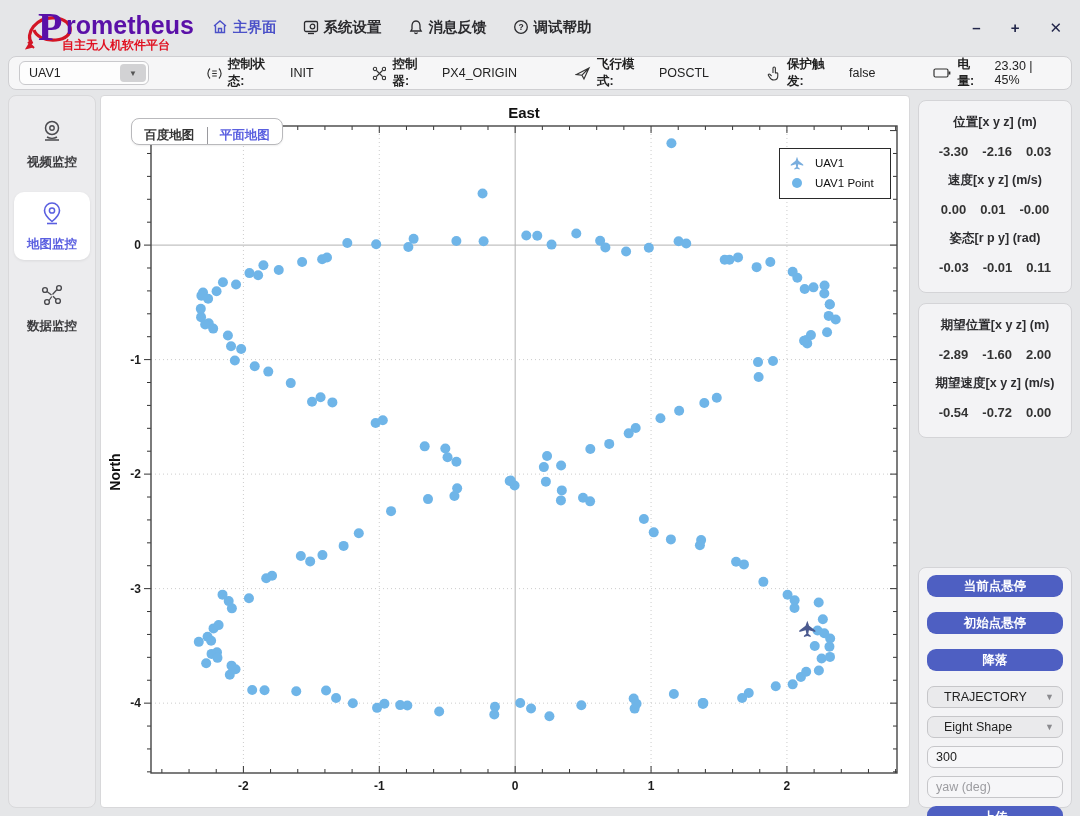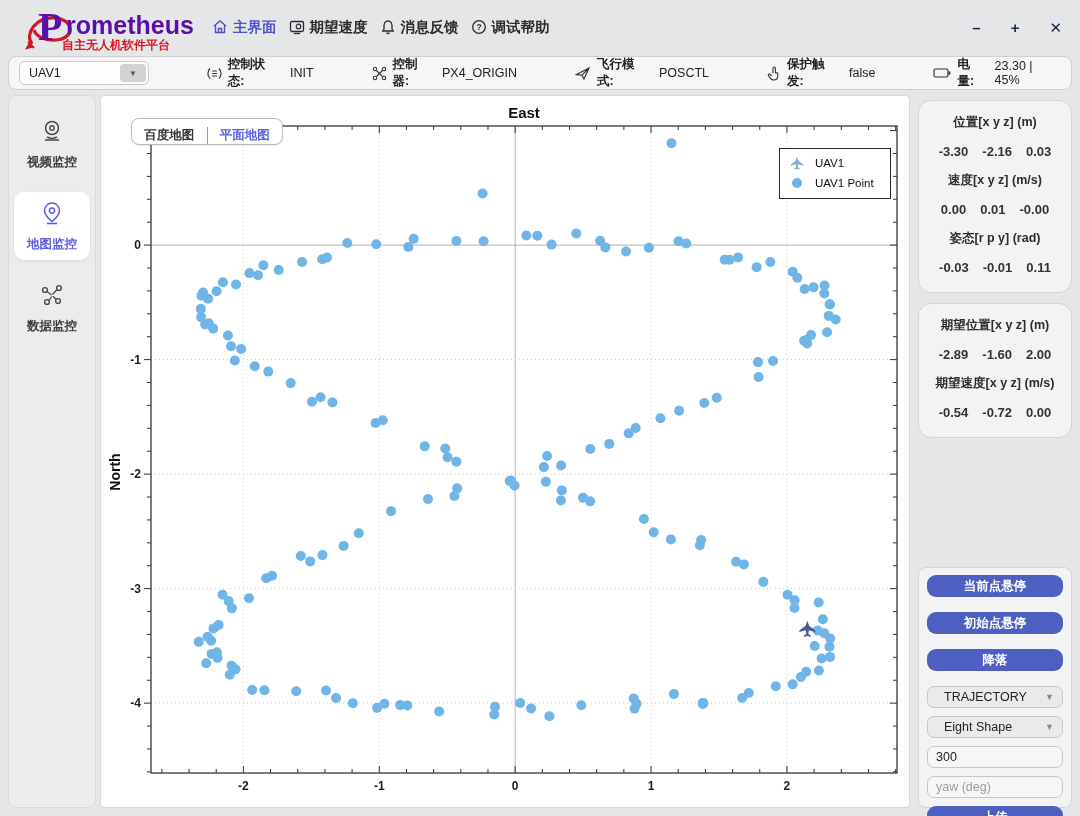--- a/index.html
+++ b/index.html
@@ -4,21 +4,21 @@
 <style>
   * { margin:0; padding:0; box-sizing:border-box; }
   html,body { width:1080px; height:816px; }
   body {
     font-family:"Liberation Sans","DejaVu Sans",sans-serif;
     background:#e5e6e8; color:#222; overflow:hidden; position:relative;
   }
   
   .header { position:absolute; left:0; top:0; width:1080px; height:54px; }
   .logo { position:absolute; left:22px; top:4px; width:180px; height:48px; }
-  .menu { position:absolute; left:212px; top:0; height:54px; display:flex; align-items:center; gap:12px; }
+  .menu { position:absolute; left:212px; top:0; height:54px; display:flex; align-items:center; gap:26px; }
   .menu-item { display:flex; align-items:center; gap:5px; font-size:14.5px; font-weight:700; color:#2b2b2e; cursor:default; }
   .menu-item.active { color:#4b51c8; }
   .menu-item svg { display:block; }
   .winctl { position:absolute; right:18px; top:0; height:54px; display:flex; align-items:center; gap:30px; }
   .winctl span { font-size:15px; font-weight:700; color:#22264a; line-height:1; }
   
   .statusbar { position:absolute; left:8px; top:56px; width:1064px; height:34px;
     background:#f6f6f7; border:1px solid #cfcfd2; border-radius:8px;
     display:flex; align-items:center; padding:0 10px; }
   .uav-select { width:130px; height:24px; background:#fdfdfd; border:1px solid #c9c9cc; border-radius:6px;
@@ -49,21 +49,21 @@
     font-size:15px; font-weight:700; color:#111; z-index:2; }
   .ylabel { position:absolute; left:-26px; top:368px; width:80px; text-align:center;
     transform:rotate(-90deg); font-size:14px; font-weight:700; color:#111; }
   #plot { position:absolute; left:0; top:0; }
   .legend { position:absolute; left:678px; top:52px; width:112px; background:#fff;
     border:1.3px solid #2a2a2a; padding:4px 8px 5px; z-index:4; }
   .legend-row { display:flex; align-items:center; gap:9px; height:20px; font-size:11.5px; color:#111; }
   .legend-row svg { display:block; }
   
   .tcard { position:absolute; left:918px; width:154px; background:#f3f3f5;
-    border:1px solid #d4d4d7; border-radius:13px; text-align:center; }
+    border:1px solid #d4d4d7; border-radius:8px; text-align:center; }
   .tcard .trow-title { font-size:12.5px; font-weight:700; color:#2d2d30; margin-top:13px; }
   .tcard .trow-vals { display:flex; justify-content:center; gap:14px; font-size:13px; font-weight:700; color:#333; margin-top:13px; }
   .ctrl-card { position:absolute; left:918px; top:567px; width:154px; height:241px;
     background:#f3f3f5; border:1px solid #d4d4d7; border-radius:8px; padding:7px 8px; }
   .btn { width:100%; height:22px; background:#4e5fc2; color:#fff; border:none; border-radius:9px;
     font-size:12.5px; font-weight:700; margin-bottom:15px; display:block;
     font-family:"Liberation Sans","DejaVu Sans",sans-serif; }
   .sel { width:100%; height:22px; background:#eaeaec; border:1px solid #c6c6c9; border-radius:7px;
     font-size:12.5px; color:#222; display:flex; align-items:center; padding:0 16px; position:relative; margin-bottom:8px; }
   .sel .chev { position:absolute; right:8px; color:#8a8a8e; font-size:9px; }
@@ -91,21 +91,21 @@
         <path d="M2 7 L8 2 L14 7 M3.5 6.5 V13.5 H12.5 V6.5 M6.5 13.5 V9.5 H9.5 V13.5" fill="none" stroke="#4b51c8" stroke-width="1.4"></path>
       </svg>
       <span>主界面</span>
     </div>
     <div class="menu-item">
       <svg width="16" height="16" viewBox="0 0 16 16">
         <rect x="1.5" y="2.5" width="13" height="10" rx="1.5" fill="none" stroke="#2b2b2e" stroke-width="1.3"></rect>
         <circle cx="9.5" cy="7.5" r="2.3" fill="none" stroke="#2b2b2e" stroke-width="1.2"></circle>
         <path d="M5 14.5 h6" stroke="#2b2b2e" stroke-width="1.3"></path>
       </svg>
-      <span>期望速度</span>
+      <span>系统设置</span>
     </div>
     <div class="menu-item">
       <svg width="16" height="16" viewBox="0 0 16 16">
         <path d="M8 2 C 5 2, 4 4.5, 4 7 L4 10 L2.8 12 H13.2 L12 10 L12 7 C12 4.5, 11 2, 8 2 Z" fill="none" stroke="#2b2b2e" stroke-width="1.3"></path>
         <path d="M6.5 13.6 a1.6 1.6 0 0 0 3 0" fill="none" stroke="#2b2b2e" stroke-width="1.3"></path>
       </svg>
       <span>消息反馈</span>
     </div>
     <div class="menu-item">
       <svg width="16" height="16" viewBox="0 0 16 16">

